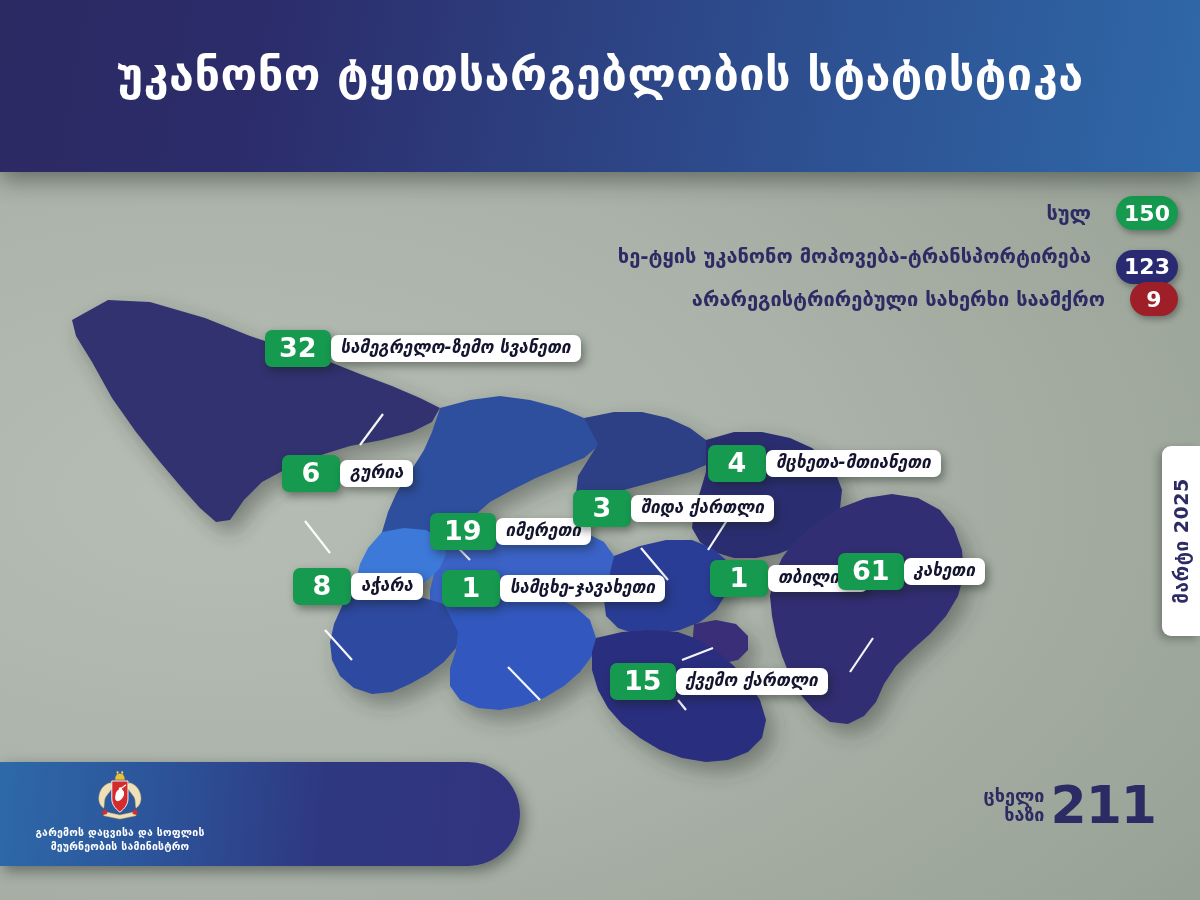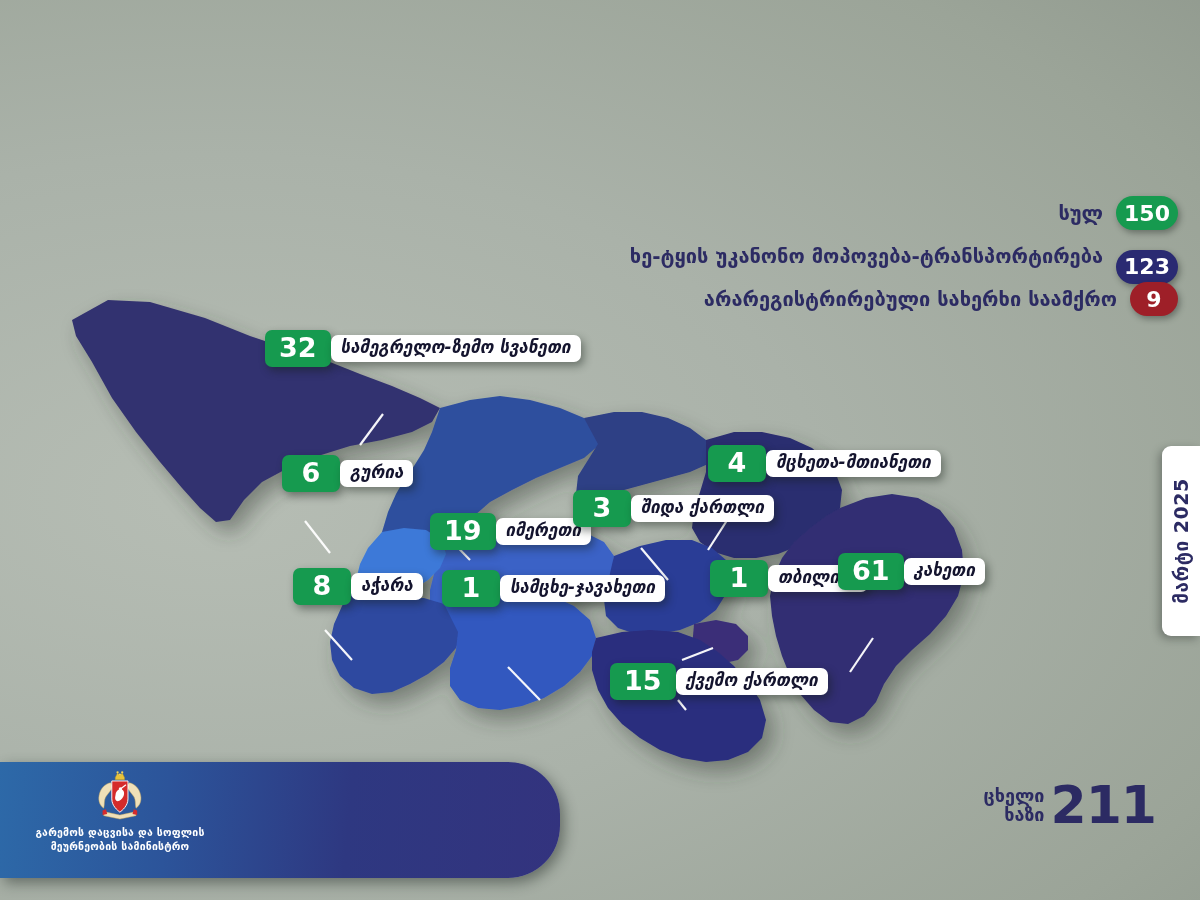--- a/index.html
+++ b/index.html
@@ -46,20 +46,21 @@
     top: 196px;
     z-index: 16;
     text-align: right;
   }
   .legend-row {
     display: flex;
     align-items: center;
     justify-content: flex-end;
     margin-bottom: 9px;
     height: 34px;
+    gap: 12px;
   }
   .legend-label {
     color: #2c2b63;
     font-size: 20px;
     font-weight: bold;
     margin-right: 13px;
     white-space: nowrap;
   }
   .legend-chip {
     min-width: 48px;
@@ -146,27 +147,26 @@
     font-weight: bold;
     letter-spacing: 0.5px;
   }
 
   
   #footer-bar {
     position: absolute;
     left: 0;
     top: 762px;
     width: 520px;
-    height: 116px;
+    height: 104px;
     background: linear-gradient(95deg, #2d69a8 0%, #2c549a 30%, #2e3881 62%, #33337e 100%);
     border-top-right-radius: 52px;
     border-bottom-right-radius: 52px;
     box-shadow: 4px 5px 14px rgba(20,28,24,0.45);
     z-index: 18;
-    padding-left: 40px;
   }
   .org {
     position: absolute;
     top: 8px;
     text-align: center;
     color: #ffffff;
   }
   .org .emblem { height: 52px; display: block; margin: 0 auto 3px auto; }
   .org .org-name {
     font-size: 10.5px;
@@ -201,20 +201,23 @@
     font-weight: bold;
     letter-spacing: -1px;
     line-height: 0.92;
   }
 </style>
 </head>
 <body>
 
 <div id="stage">
 
+  <div id="header">
+    <div id="header-title">უკანონო ტყითსარგებლობის სტატისტიკა</div>
+  </div>
 
   <div id="map-wrap">
     <svg id="map-svg" width="1200" height="680" viewBox="0 0 1200 680" xmlns="http://www.w3.org/2000/svg">
       <defs>
         <filter id="mapshadow" x="-20%" y="-20%" width="150%" height="150%">
           <feDropShadow dx="8" dy="10" stdDeviation="10" flood-color="#323a33" flood-opacity="0.45"></feDropShadow>
         </filter>
       </defs>
 
       <g filter="url(#mapshadow)">

